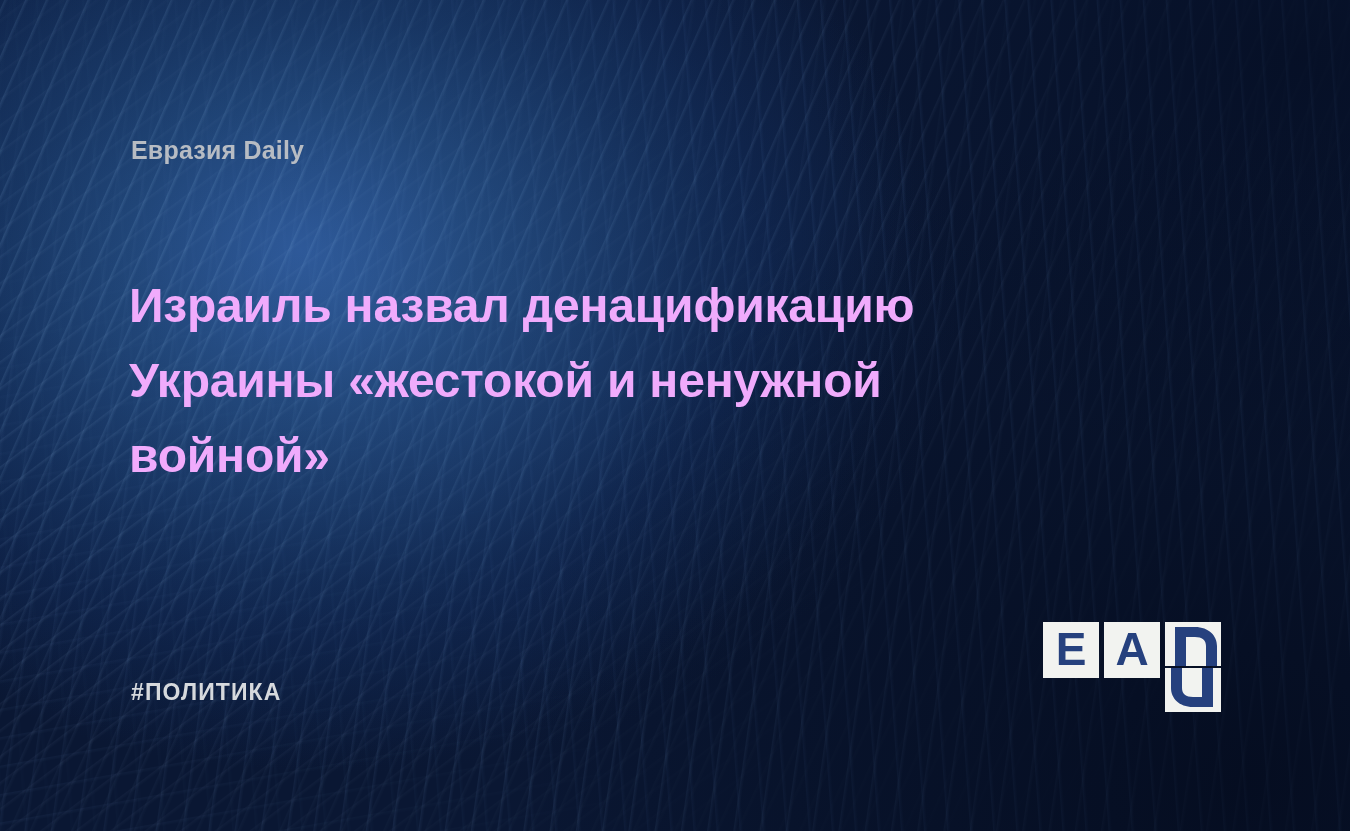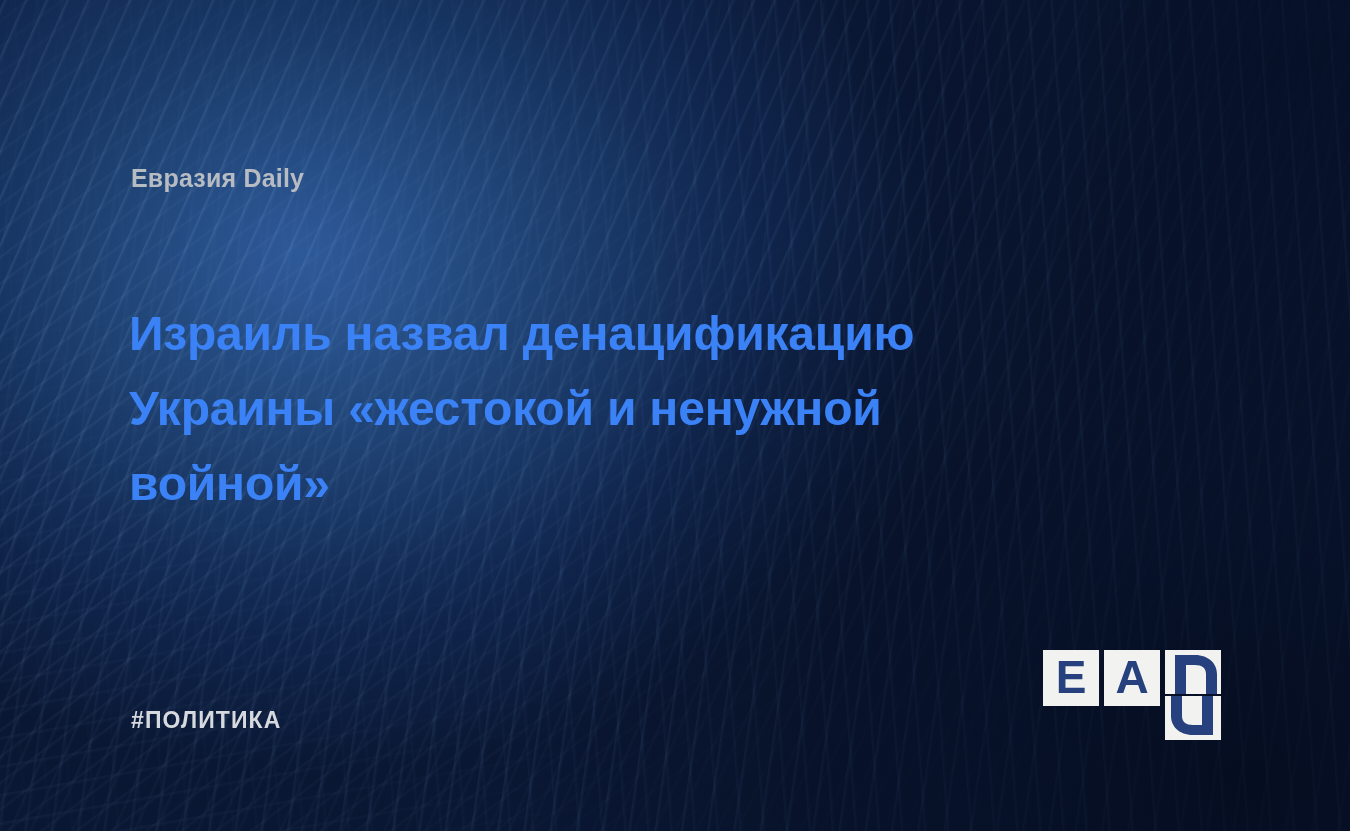--- a/index.html
+++ b/index.html
@@ -100,42 +100,42 @@
       rgba(110,160,220,0.00) 9px,
       rgba(110,160,220,0.16) 10px,
       rgba(110,160,220,0.00) 13px,
       rgba(110,160,220,0.00) 28px);
     -webkit-mask-image: radial-gradient(ellipse 40% 55% at 8% 88%, #000 0%, transparent 100%);
             mask-image: radial-gradient(ellipse 40% 55% at 8% 88%, #000 0%, transparent 100%);
     opacity: 0.45;
   }
 
   
-  .content { position: absolute; inset: 0; margin-top: 28px; }
+  .content { position: absolute; inset: 0; }
 
   .brand {
     position: absolute;
     left: 131px;
     top: 136px;
     font-size: 25px;
     font-weight: bold;
     letter-spacing: 0.2px;
     color: #b7bcc3;
     white-space: nowrap;
   }
 
   .headline {
     position: absolute;
     left: 129px;
     top: 268px;
     width: 900px;
     font-size: 48px;
     line-height: 75px;
     font-weight: bold;
-    color: #3b82f6;
+    color: #f0abfc;
     letter-spacing: -0.2px;
   }
 
   .hashtag {
     position: absolute;
     left: 131px;
     top: 679px;
     font-size: 23px;
     font-weight: bold;
     letter-spacing: 1.1px;

